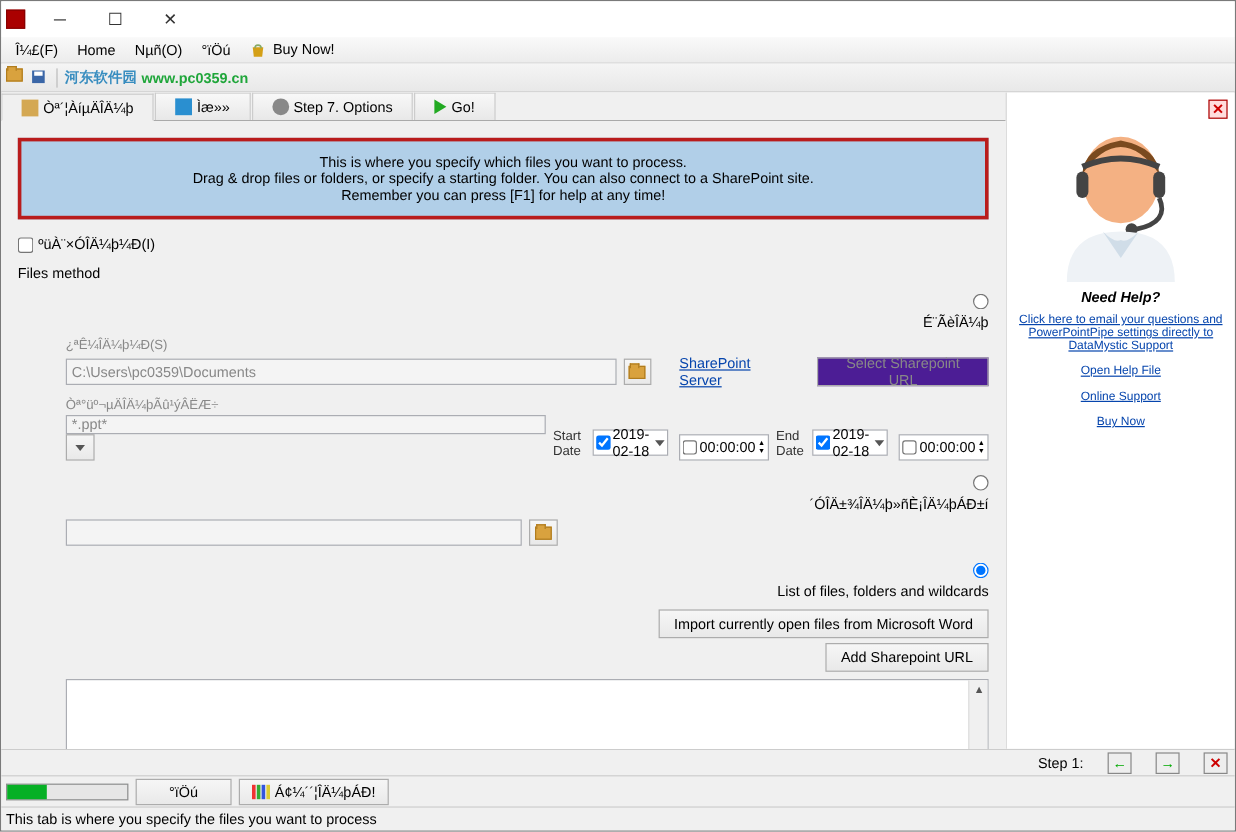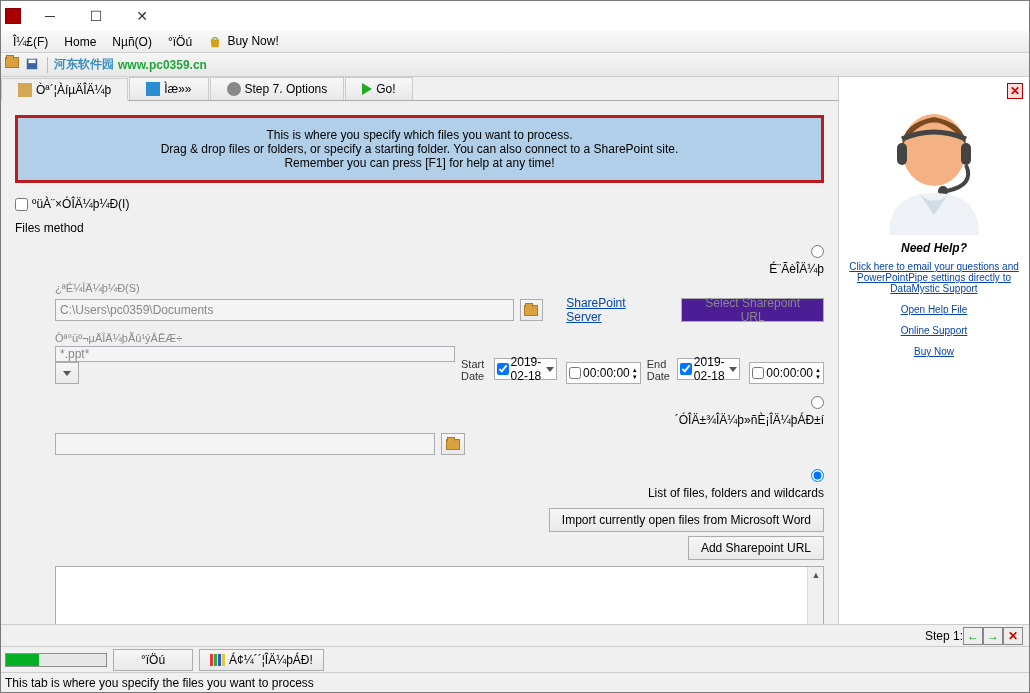--- a/index.html
+++ b/index.html
@@ -60,21 +60,21 @@
 .list-box .scroll-v { position: absolute; right: 0; top:0; bottom:16px; width: 16px; background: #f0f0f0; border-left: 1px solid #ddd; }
 .list-box .scroll-h { position: absolute; left: 0; right:16px; bottom:0; height: 16px; background: #f0f0f0; border-top: 1px solid #ddd; display:flex; justify-content:space-between; }
 .scroll-h .arrow, .scroll-v .arrow { font-size: 9px; color: #555; display:flex;align-items:center;justify-content:center;width:16px;height:16px; }
 
 .right-panel { width: 190px; background: #fff; padding: 6px; display: flex; flex-direction: column; align-items: center; position: relative; }
 .right-panel .closebox { position: absolute; right: 6px; top: 6px; width: 16px; height: 16px; border: 1px solid #a00; color: #c00; display:flex;align-items:center;justify-content:center;font-size:12px;font-weight:bold;background:#fdd; }
 .avatar-svg { margin-top: 12px; margin-bottom: 6px; }
 .help-title { font-weight: bold; margin-bottom: 6px; font-style: italic; }
 .help-link { color: #0645ad; text-decoration: underline; text-align: center; display:block; margin-bottom: 10px; font-size: 10px; }
 
-.step-bar { height: 22px; border-top: 1px solid #ccc; background: #f0f0f0; display: flex; align-items: center; justify-content: flex-end; padding: 0 6px; gap: 0; }
+.step-bar { height: 22px; border-top: 1px solid #ccc; background: #f0f0f0; display: flex; align-items: center; justify-content: flex-end; padding: 0 6px; gap: 20px; }
 .nav-btn { width:20px;height:18px;border:1px solid #888;background:#eee;display:flex;align-items:center;justify-content:center;font-size:12px;font-weight:bold; }
 .nav-btn.green { color: #0a0; }
 .nav-btn.red { color: #c00; }
 
 .progress-row { height: 26px; background: #f0f0f0; border-top: 1px solid #ccc; display: flex; align-items: center; padding: 0 4px; gap: 6px; }
 .progress-bar { width: 102px; height: 14px; border: 1px solid #8e8f8f; background: #e6e6e6; position: relative; }
 .progress-bar .fill { position: absolute; left:0; top:0; bottom:0; background: #06b025; }
 .progress-row .center { flex: 1; text-align: center; }
 .progress-row .btn2 { min-width: 80px; height: 22px; border: 1px solid #acacac; background: linear-gradient(#f6f6f6,#e9e9e9); display:inline-flex;align-items:center;justify-content:center;padding:0 10px;gap:4px; }
 

